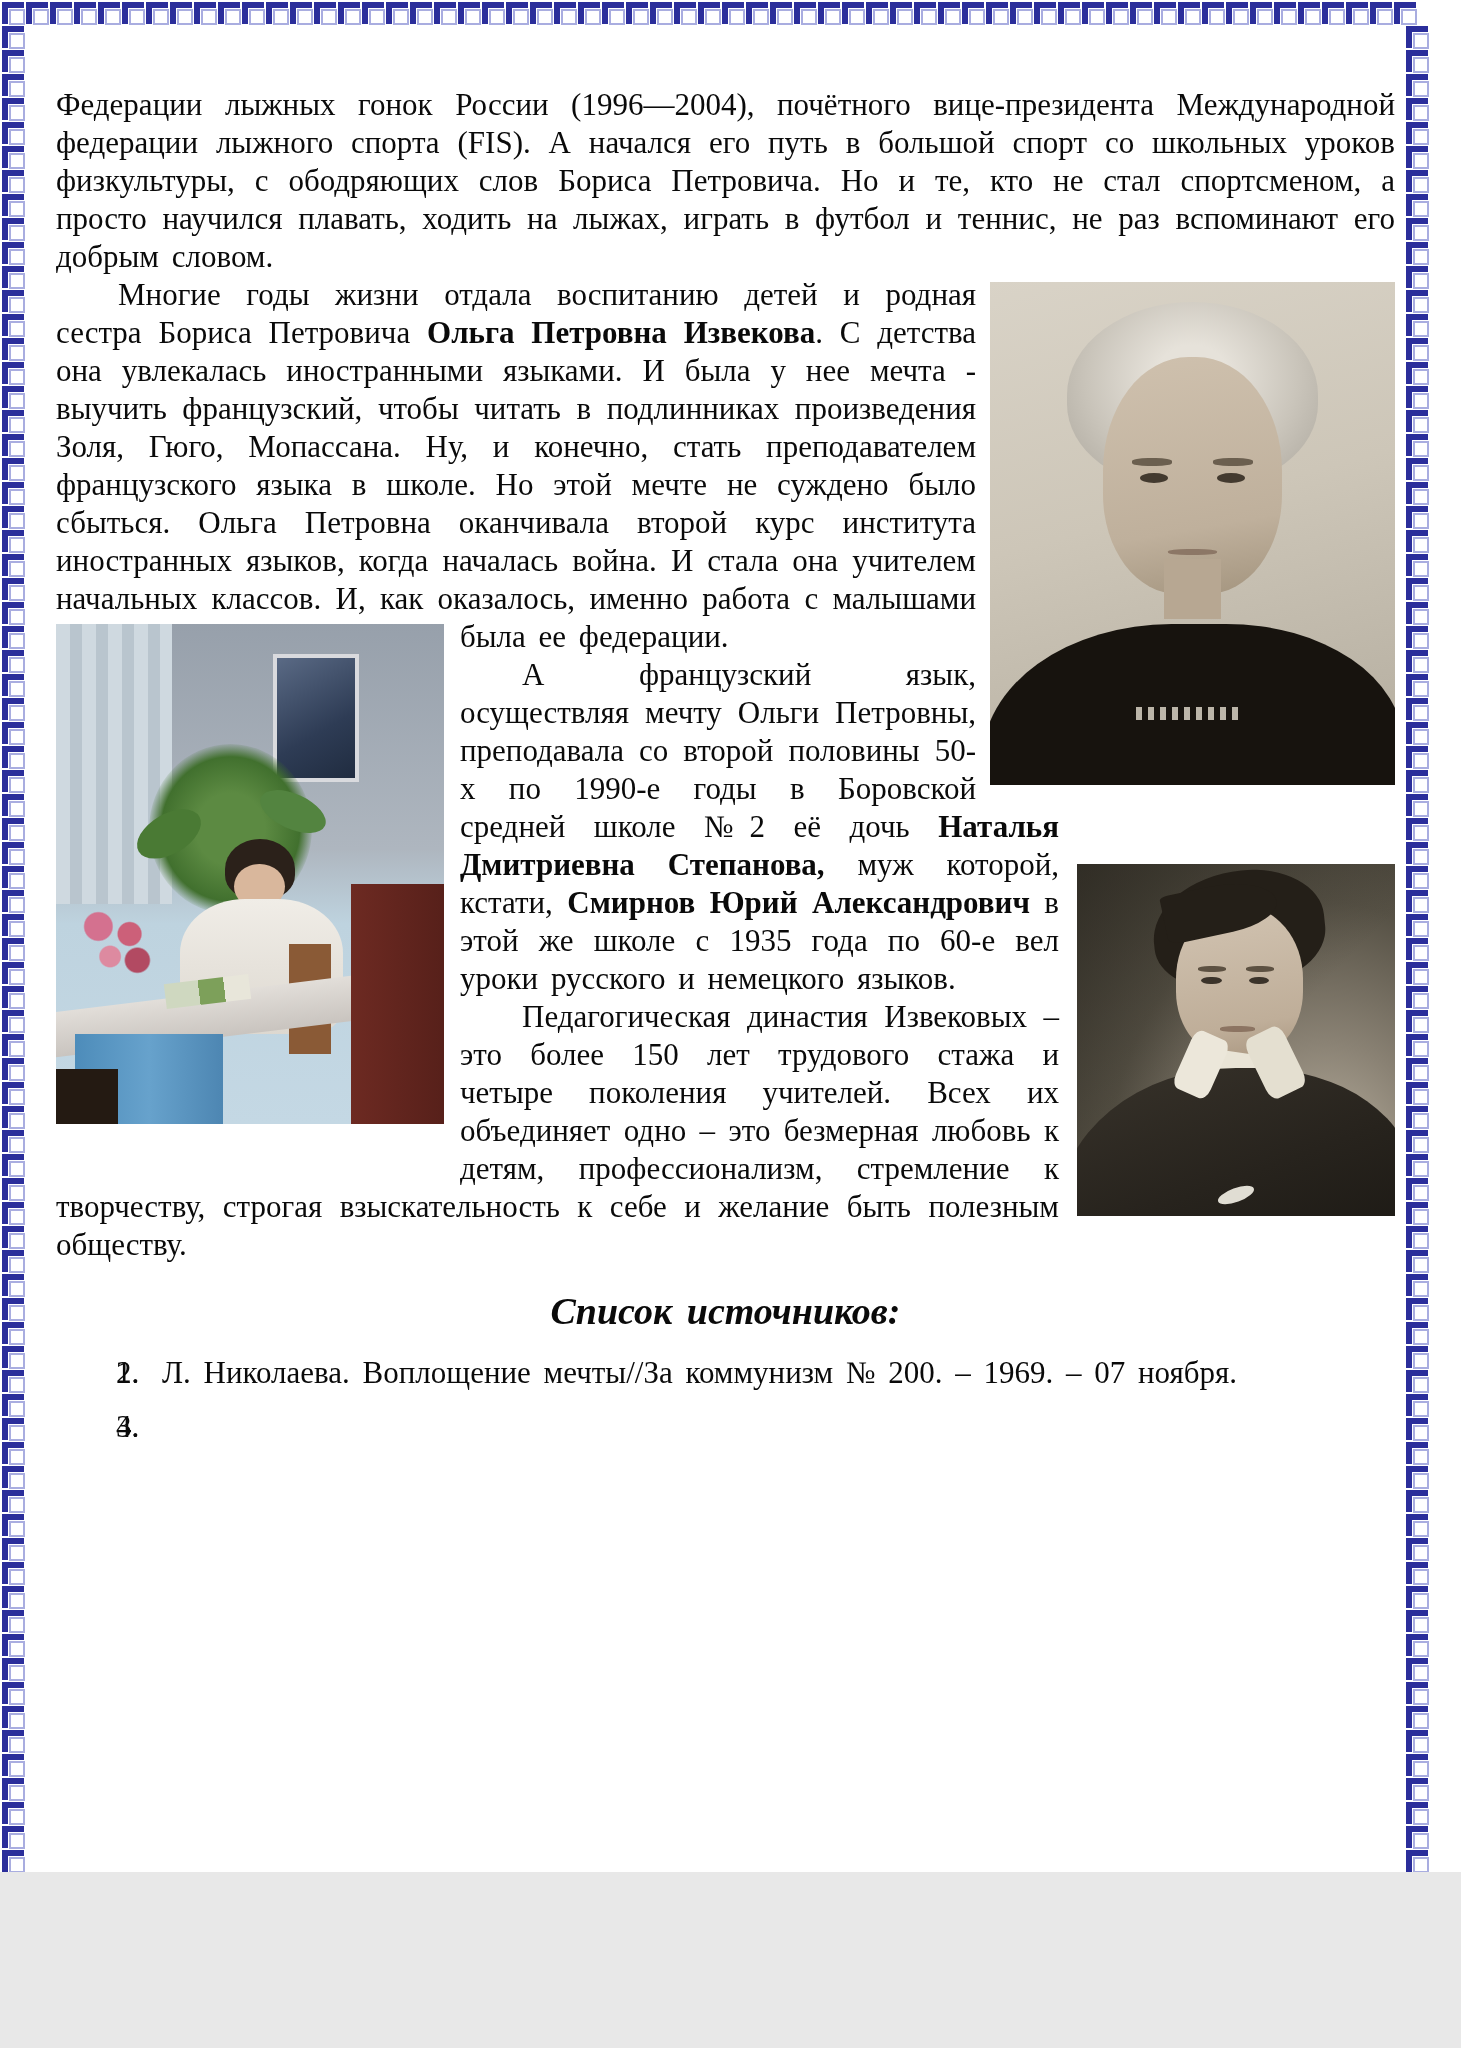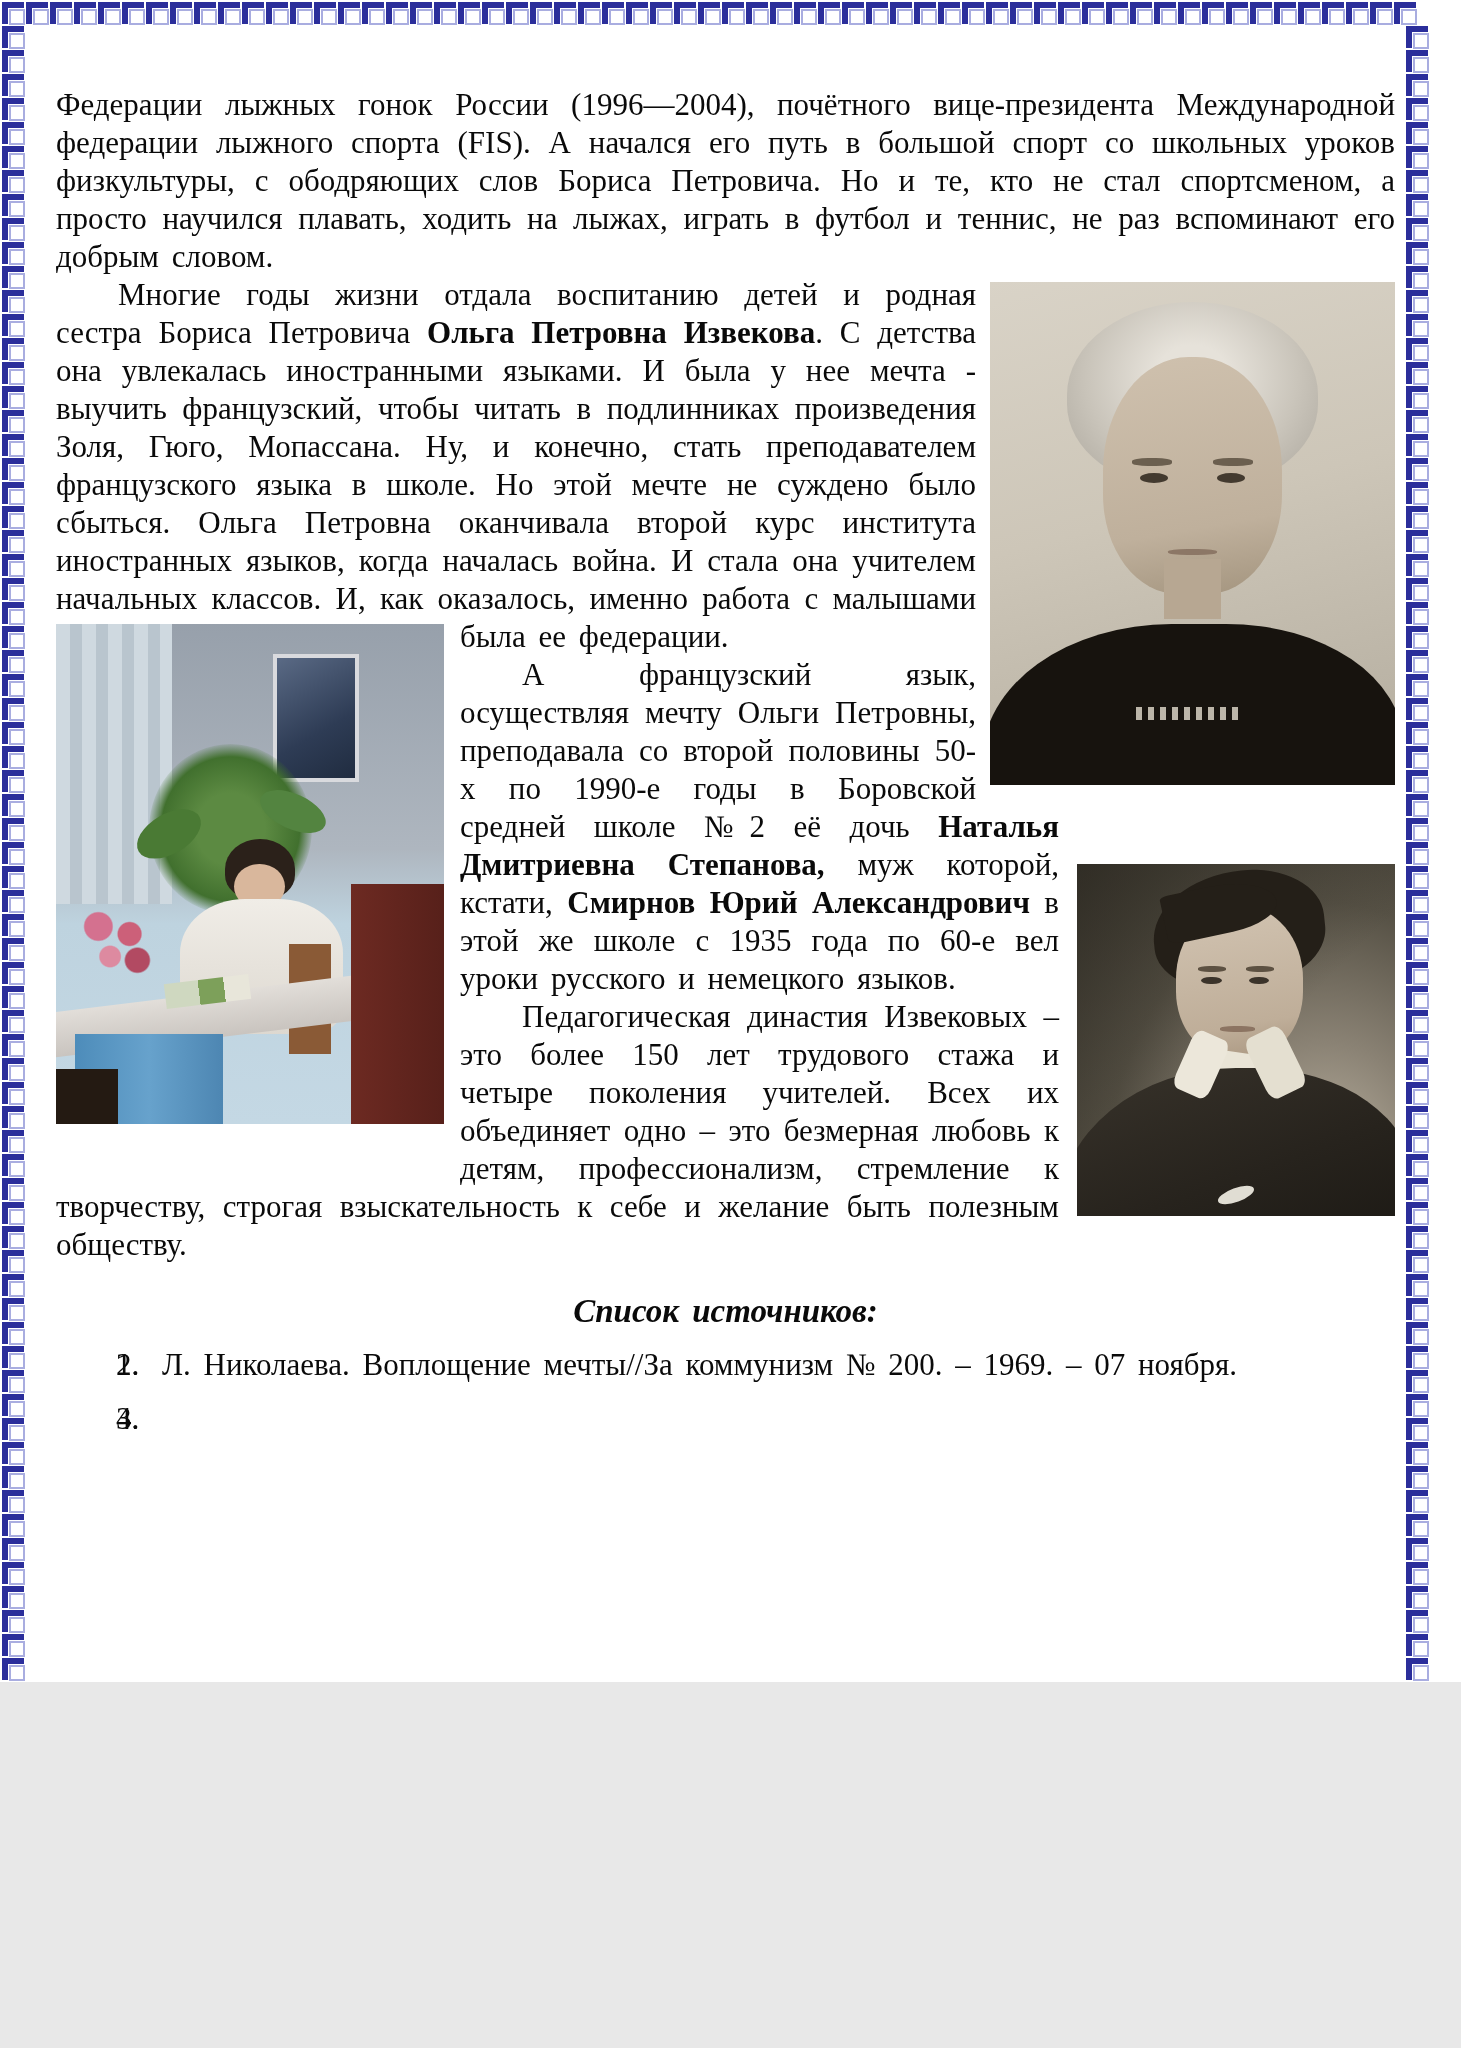--- a/index.html
+++ b/index.html
@@ -3,21 +3,21 @@
 <meta charset="utf-8">
 <style>
   :root{
     --border-dark:#2b2e9b;
     --border-light:#a9ade0;
     --text-color:#0a0a0a;
     --page-bg:#ffffff;
   }
   html,body{margin:0;padding:0;background:#e8e8e8;}
   .page{
-    position:relative;width:1461px;height:1682px;margin:0 auto;
+    position:relative;width:1461px;height:1872px;margin:0 auto;
     background:var(--page-bg);overflow:hidden;
     font-family:"Liberation Serif","DejaVu Serif",serif;
     color:var(--text-color);
   }
   
   .b-strip{position:absolute;display:flex;}
   .b-top{left:2px;top:2px;width:1432px;height:24px;}
   .b-bottom{left:2px;top:2022px;width:1432px;height:24px;}
   .b-left{left:2px;top:26px;width:24px;height:1996px;flex-direction:column;}
   .b-right{left:1406px;top:26px;width:24px;height:1996px;flex-direction:column;}
@@ -28,22 +28,22 @@
     border-left:6px solid var(--border-dark);border-top:6px solid var(--border-dark);
     box-sizing:border-box;}
   
   .text-area{
     position:absolute;left:56px;top:86px;width:1339px;
     font-size:31px;line-height:38px;word-spacing:5px;text-align:justify;
   }
   .para{margin:0;text-align:justify;}
   .indent{text-indent:62px;}
   .src-heading{
-    clear:both;margin:28px 0 8px;text-align:center;
-    font-size:33px;font-weight:bold;font-style:italic;text-indent:0;
+    clear:both;margin:28px 0 16px;text-align:center;
+    font-size:38px;font-weight:bold;font-style:italic;text-indent:0;
   }
   .src-list{margin:0 0 0 60px;padding:0;list-style:none;}
   .src-item{position:relative;padding-left:46px;line-height:54px;text-align:justify;margin:0;}
   .src-num{position:absolute;left:0;top:0;}
   
   .photo{position:relative;display:block;overflow:hidden;}
   .photo i{position:absolute;display:block;}
   .photo1{float:right;width:405px;height:503px;margin:6px 0 10px 14px;
     background:linear-gradient(165deg,#d9d3c7,#cdc6b8 45%,#b3ac9e);}
   .p1-hair{left:19%;top:4%;width:62%;height:37%;

